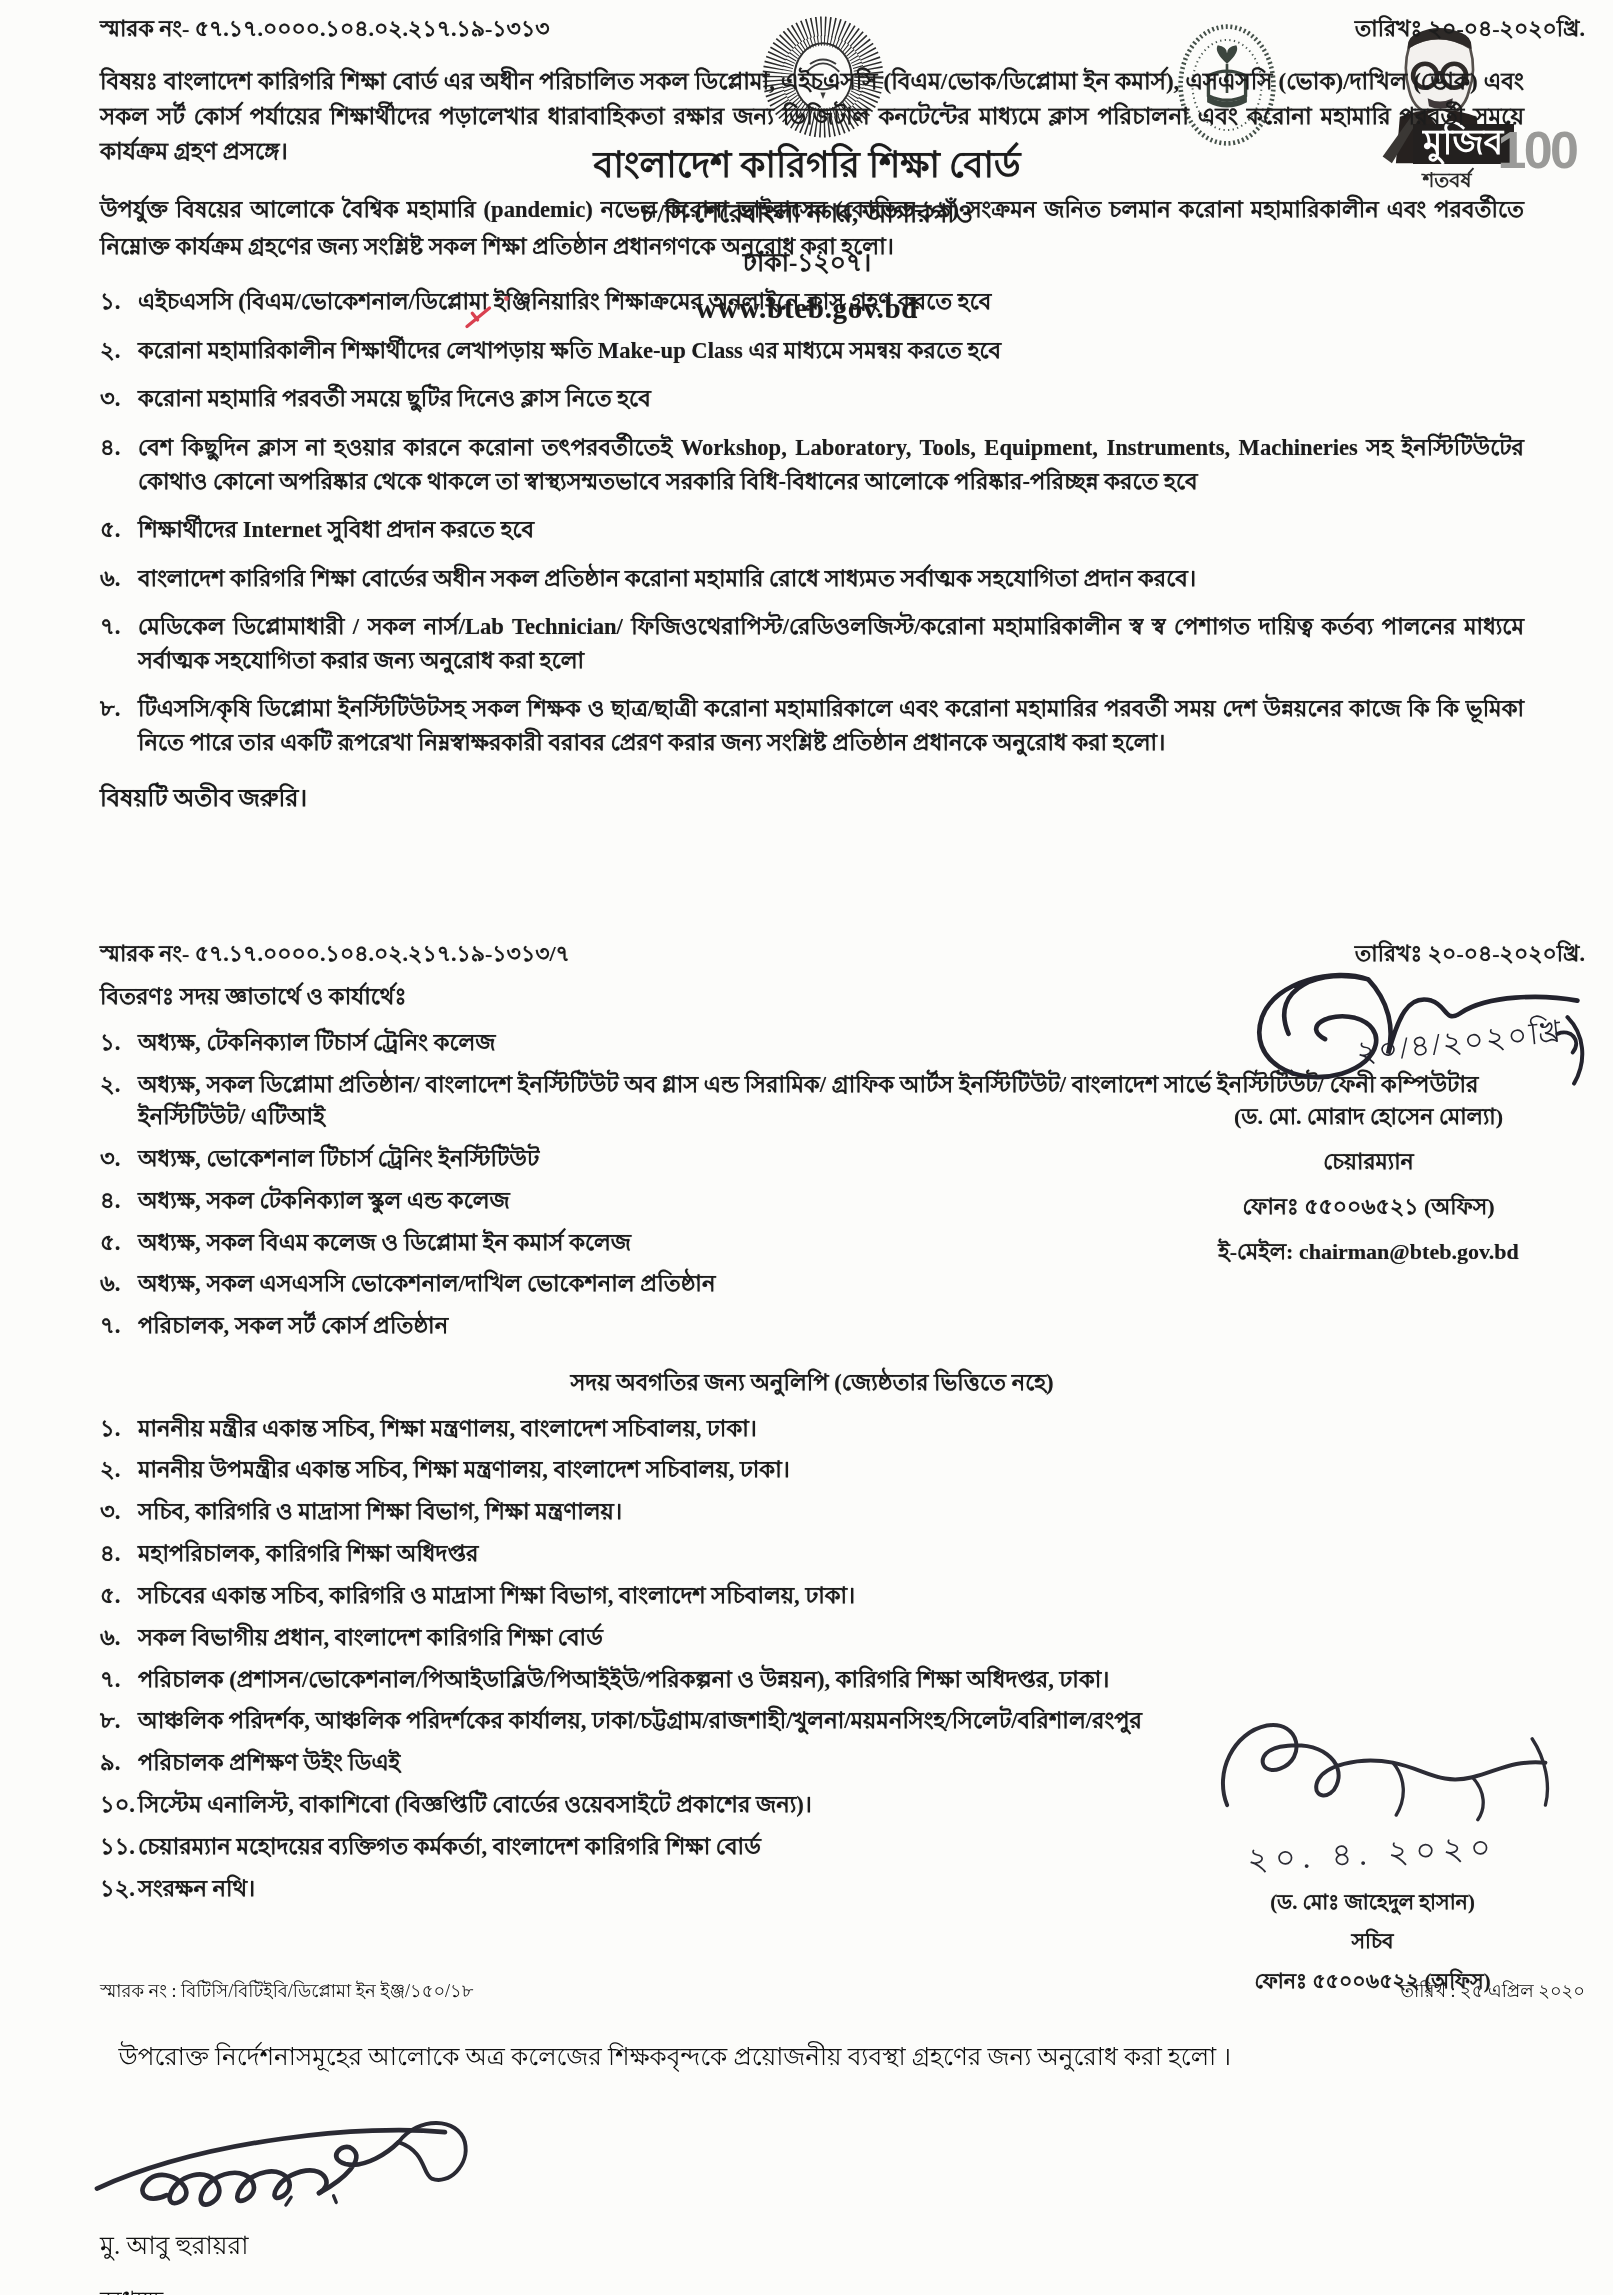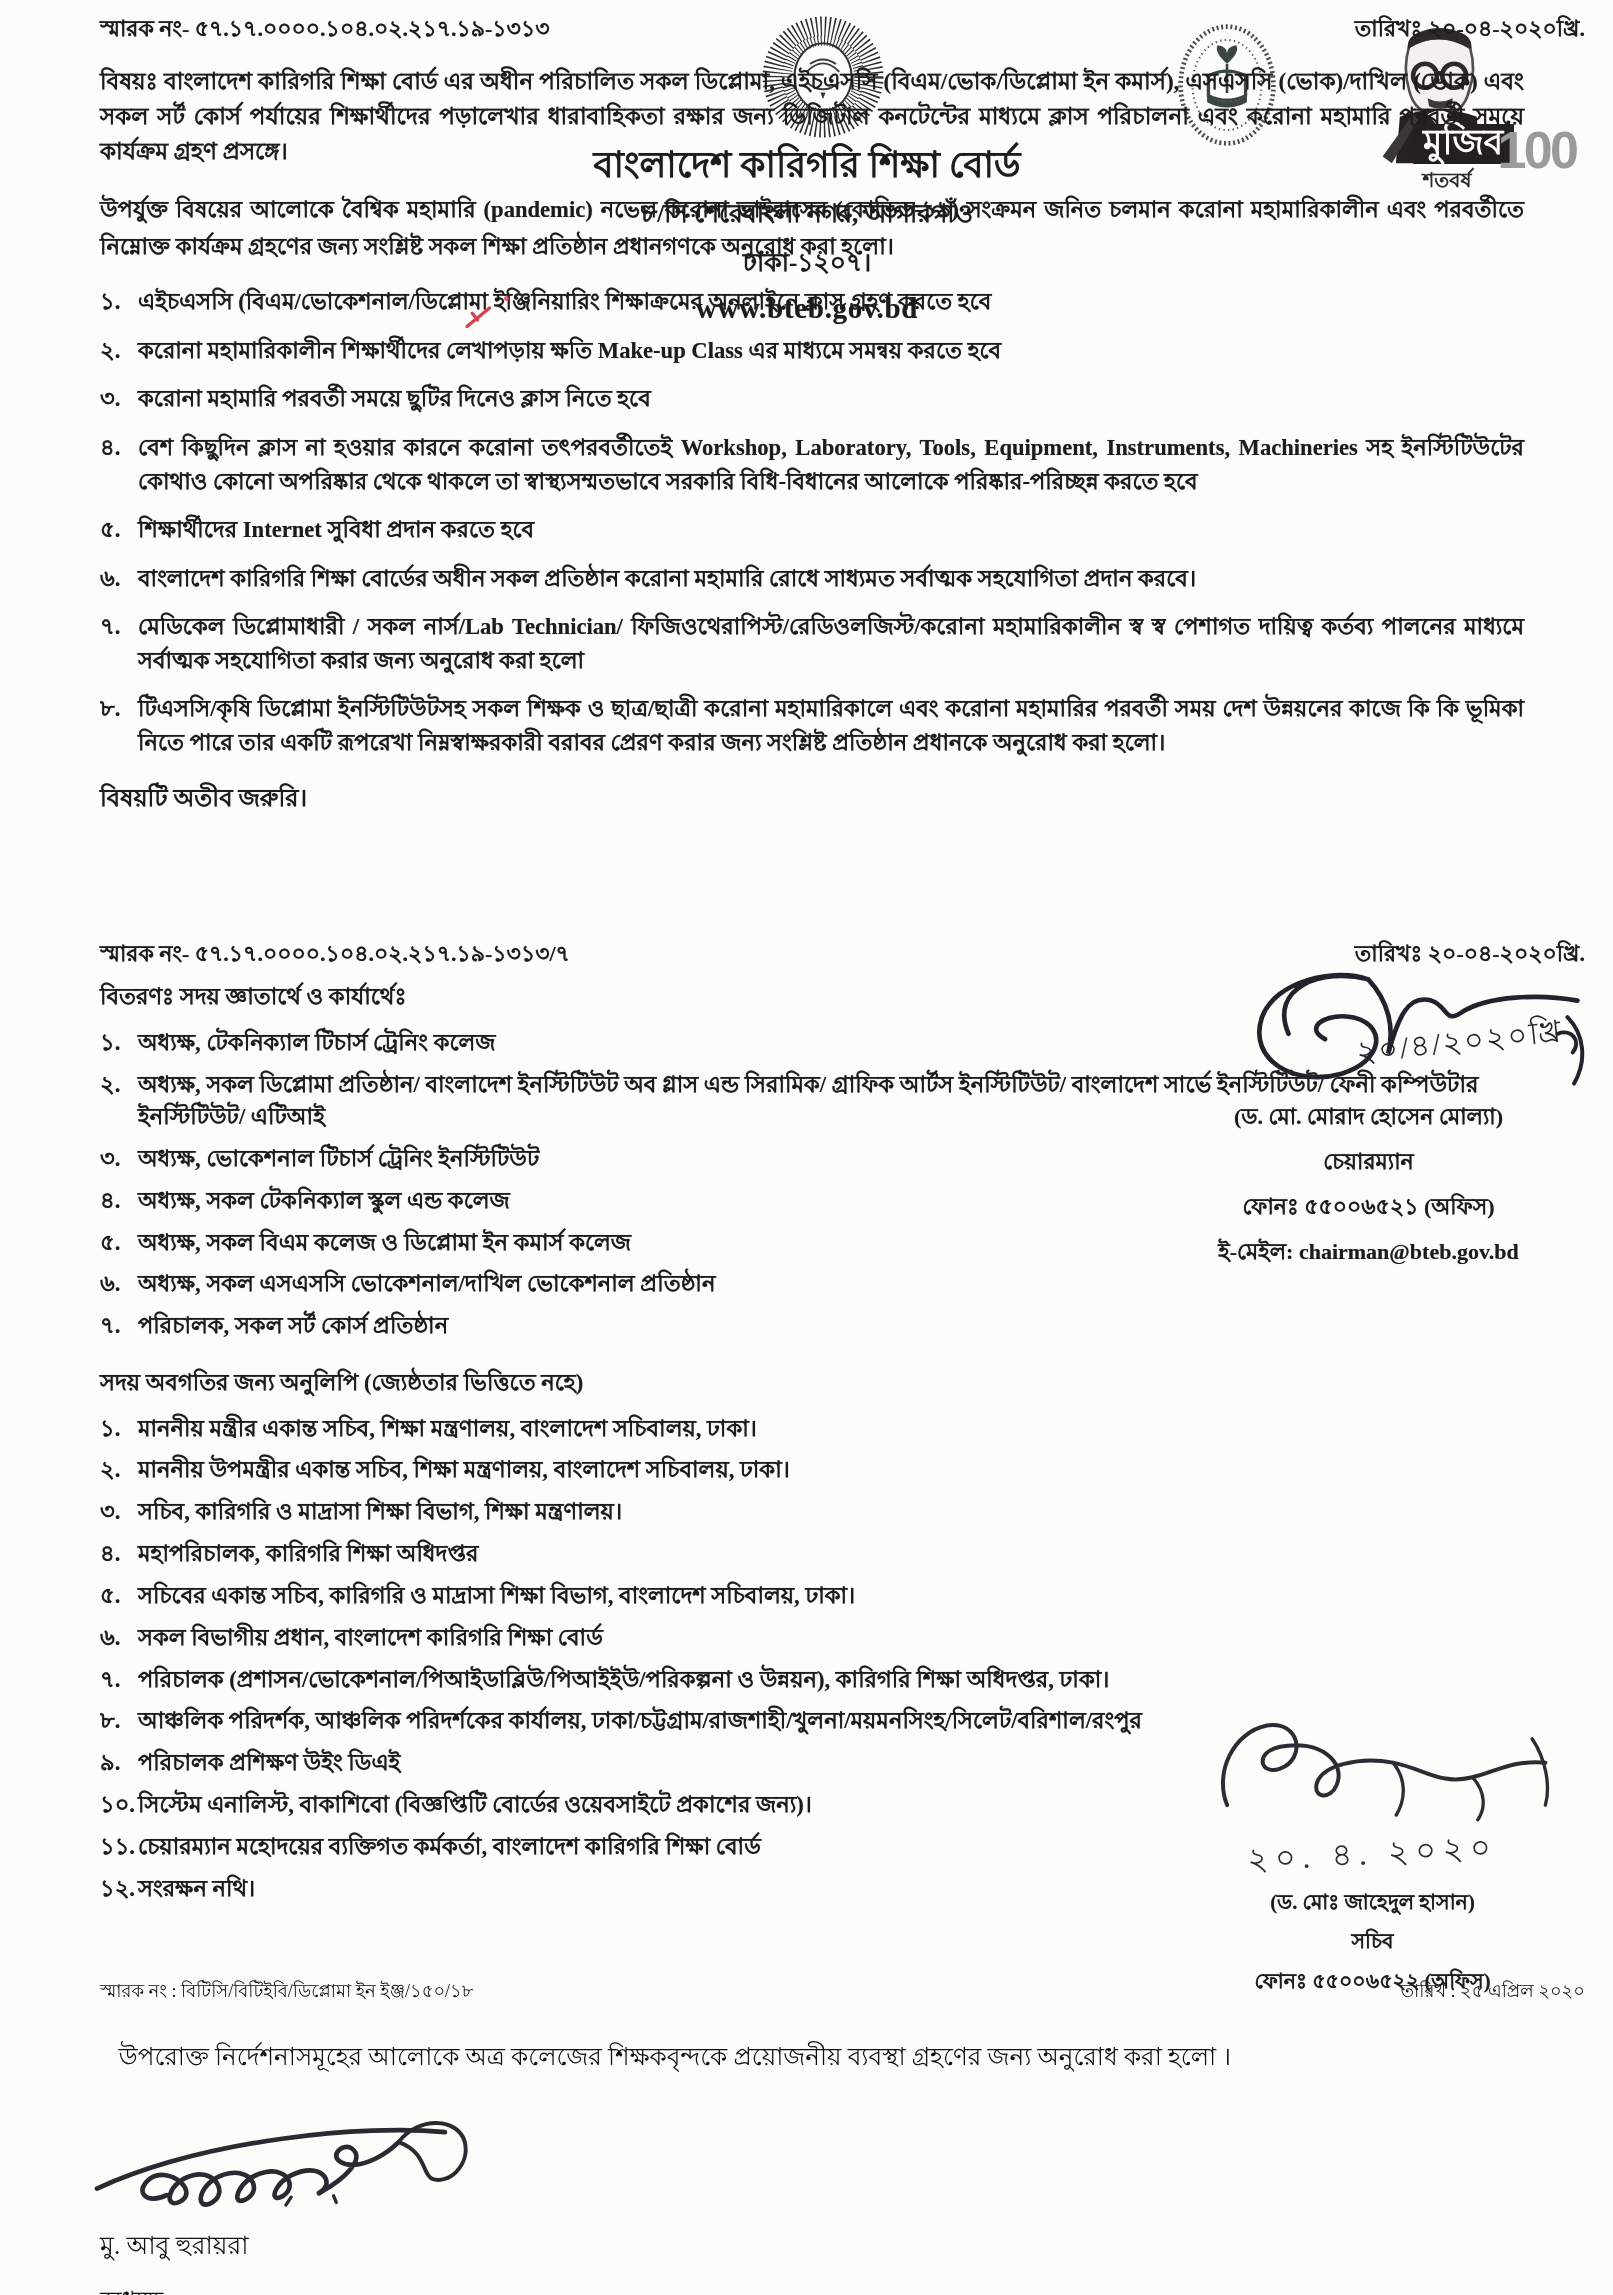--- a/index.html
+++ b/index.html
@@ -43,21 +43,21 @@
   .sig-svg{position:absolute;right:0px;top:0px;}
   .hand-date{position:absolute;right:30.5px;top:64px;font-size:30.5px;font-weight:400;
     color:#23232d;transform:rotate(-6deg);letter-spacing:2px;}
   .chairman .line{margin-top:8px;font-size:22px;}
   .chairman .line.first{margin-top:0;}
   
   .sec-head{font-size:22.6px;margin-top:6.6px;}
   .plist{list-style:none;margin:9.3px 0 0 0;padding:0;font-size:22.6px;line-height:1.44;}
   .plist li{position:relative;padding-left:38px;margin-bottom:9.3px;}
   .plist .num{position:absolute;left:0;top:0;}
-  .cc-head{font-size:22.6px;margin-top:22.6px;}
+  .cc-head{font-size:22.6px;margin-top:22.6px;text-align:center;}
   
   .secretary{position:absolute;right:36px;top:1699px;width:411px;text-align:center;}
   .sec-sig-wrap{position:relative;height:126px;}
   .sec-hand-date{font-size:32px;font-weight:400;color:#2c2c35;letter-spacing:6.6px;
     transform:rotate(-3deg);margin-top:2.7px;}
   .secretary .line{margin-top:5.3px;font-size:20.6px;text-align:center;}
   
   .closing{font-size:24.6px;margin:30.5px 0 0 18.6px;line-height:1.5;}
   
   .principal{margin-top:36px;position:relative;}

